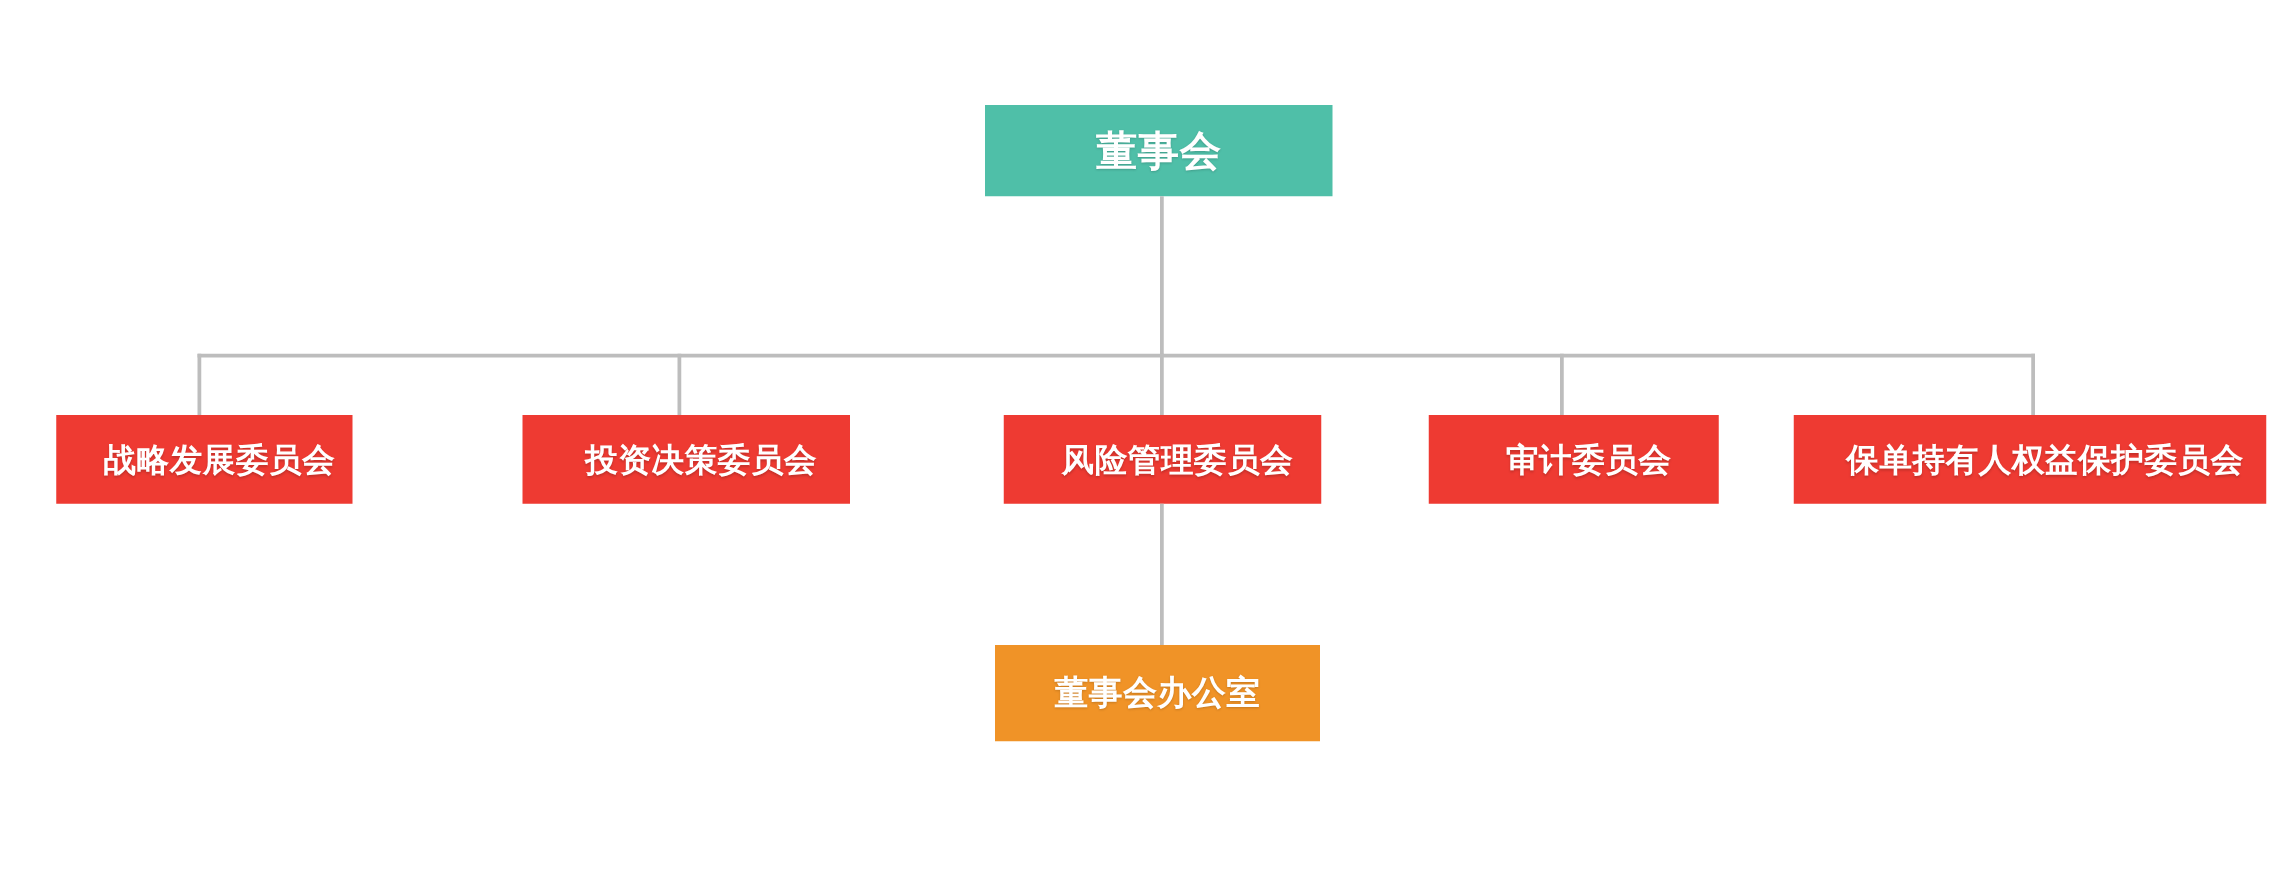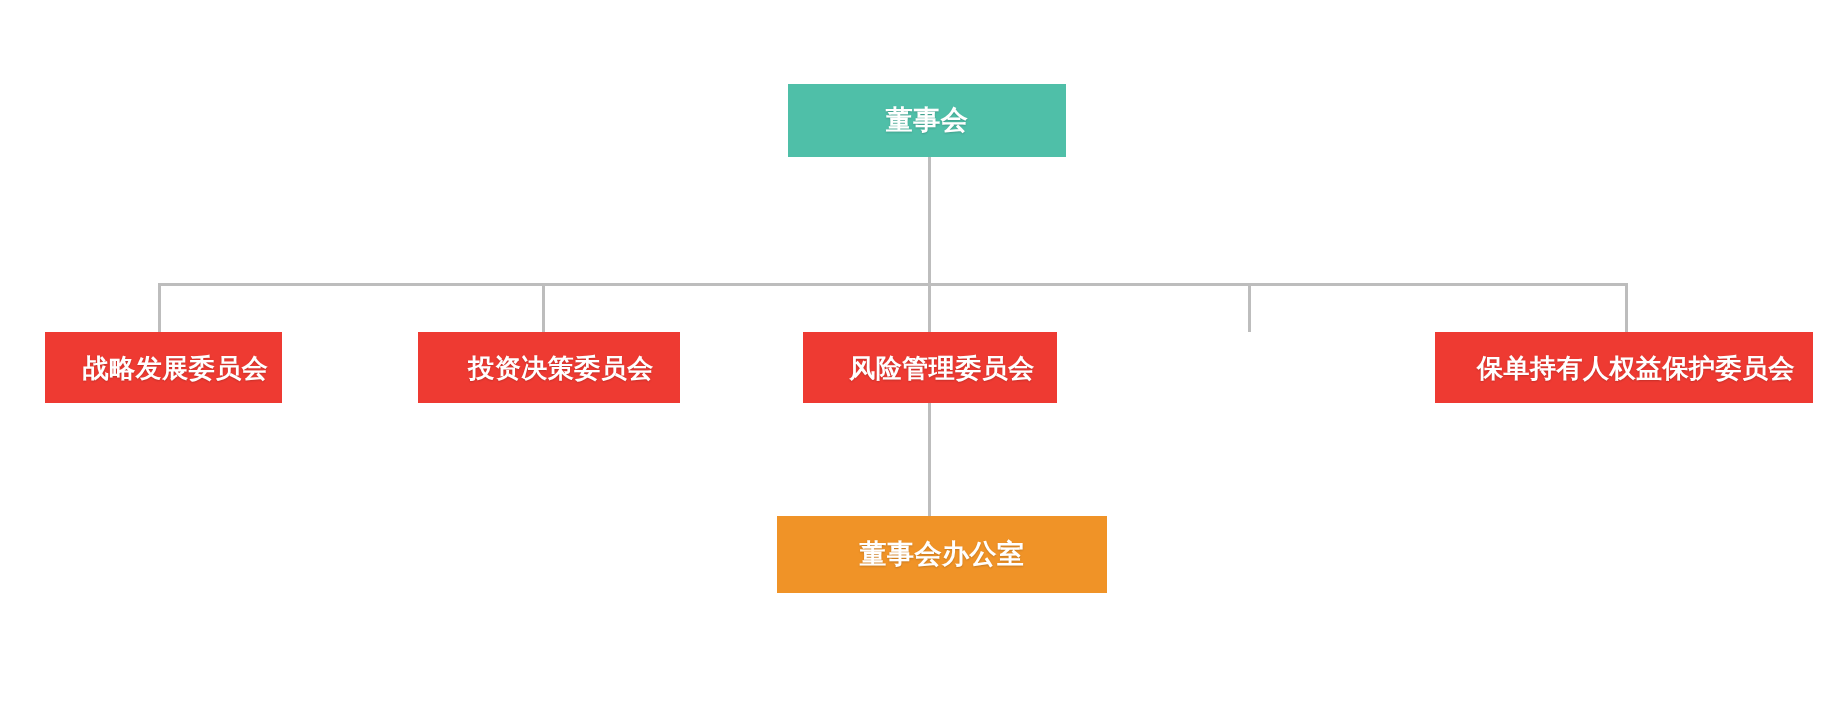--- a/index.html
+++ b/index.html
@@ -27,21 +27,21 @@
     font-weight: bold;
     letter-spacing: 0.5px;
     text-align: center;
     line-height: 1;
     white-space: nowrap;
     text-shadow: 0 1px 2px rgba(0,0,0,0.18);
     user-select: none;
   }
   .node-root {
     background: #4FBFA8;
-    font-size: 27px;
+    font-size: 33px;
   }
   .node-committee {
     background: #EE3A32;
     font-size: 26px;
     padding-left: 24px;
   }
   .node-office {
     background: #F09327;
     font-size: 27px;
   }
@@ -76,20 +76,21 @@
   <div class="connector connector-v" style="left:1248px; top:283px; width:3px; height:49px;"></div>
 
   <div class="connector connector-v" style="left:1625px; top:283px; width:3px; height:49px;"></div>
 
   <div class="node node-committee" style="left:45px; top:332px; width:237px; height:71px;">战略发展委员会</div>
 
   <div class="node node-committee" style="left:418px; top:332px; width:262px; height:71px;">投资决策委员会</div>
 
   <div class="node node-committee" style="left:803px; top:332px; width:254px; height:71px;">风险管理委员会</div>
 
+  <div class="node node-committee" style="left:1143px; top:332px; width:232px; height:71px;">审计委员会</div>
 
   <div class="node node-committee" style="left:1435px; top:332px; width:378px; height:71px;text-align:center;">保单持有人权益保护委员会</div>
 
   <div class="connector connector-v" style="left:928px; top:403px; width:3px; height:115px;"></div>
 
-  <div class="node node-office" style="left:777px; top:516px; width:330px; height:77px;">董事会办公室</div>
+  <div class="node node-office" style="left:796px; top:516px; width:260px; height:77px;">董事会办公室</div>
 
 </div>
 
 </body></html>

